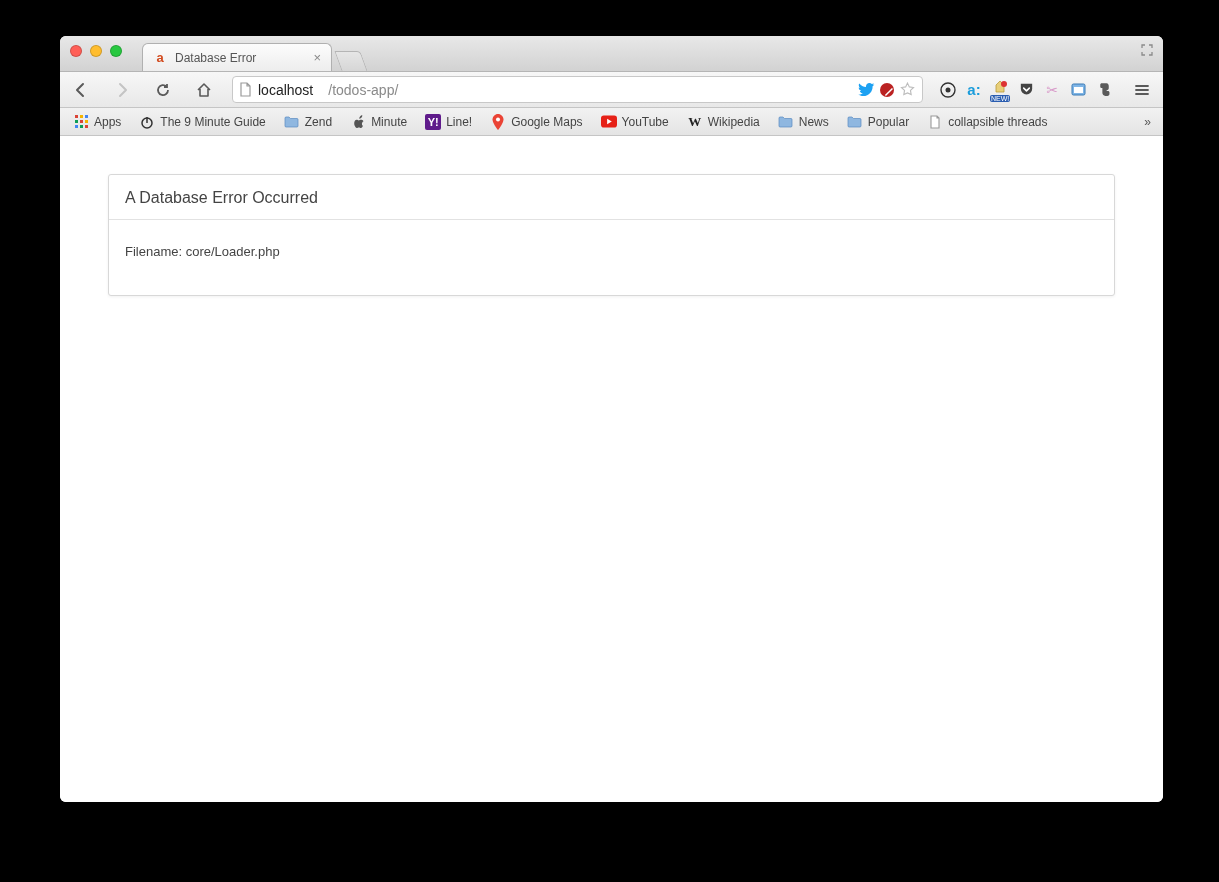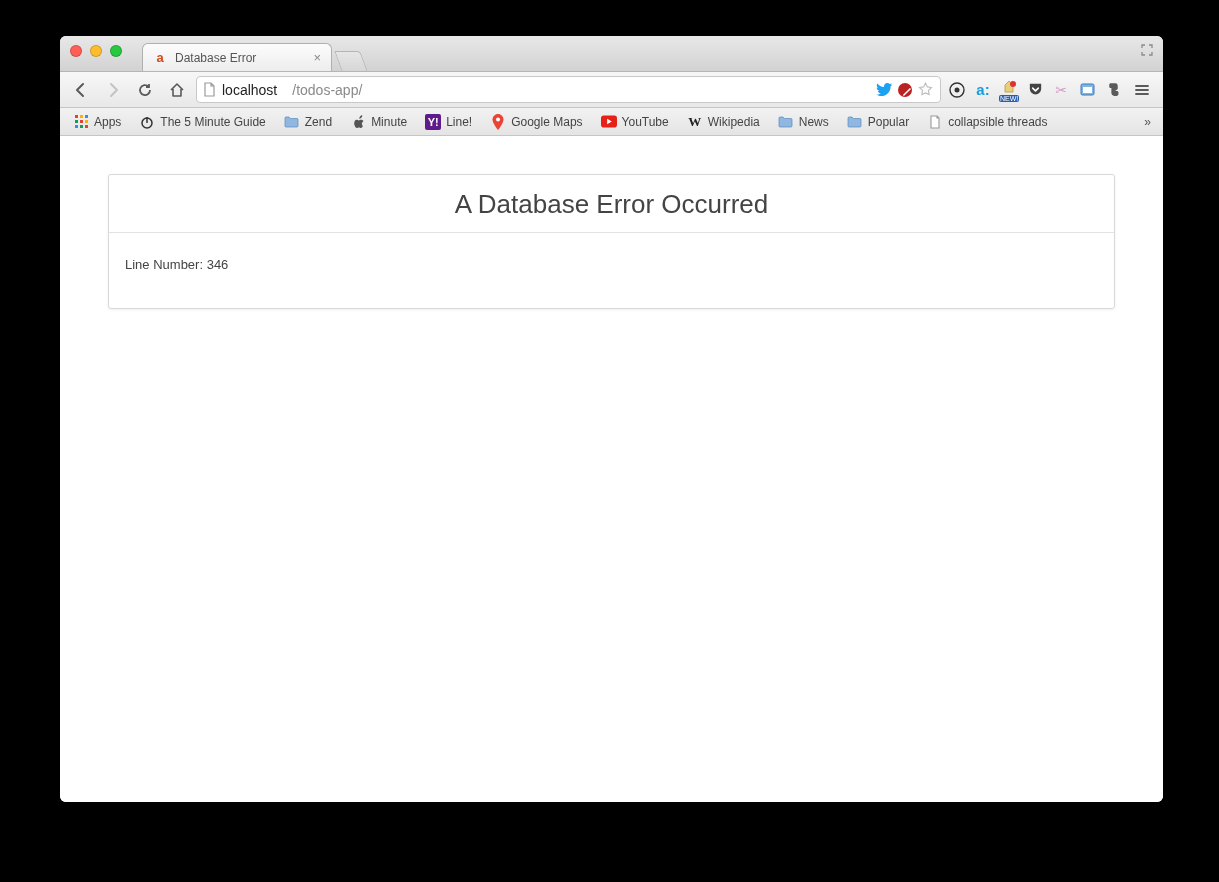--- a/index.html
+++ b/index.html
@@ -96,21 +96,21 @@
   }
 
   
   .toolbar {
     height: 36px;
     background: linear-gradient(#f7f7f7, #e8e8e8);
     border-bottom: 1px solid #c5c5c5;
     display: flex;
     align-items: center;
     padding: 0 8px;
-    gap: 6px;
+    gap: 15px;
   }
   .nav-btn {
     width: 26px; height: 26px;
     display:flex;align-items:center;justify-content:center;
     color: #5a5a5a;
     border-radius:3px;
   }
   .nav-btn.disabled { color: #b8b8b8; }
   .omnibox {
     flex: 1;
@@ -176,24 +176,23 @@
     border: 1px solid #d8d8d8;
     border-radius: 3px;
     box-shadow: 0 1px 3px rgba(0,0,0,0.06);
     background:#fff;
   }
   .error-header {
     padding: 14px 16px 12px 16px;
     border-bottom: 1px solid #e2e2e2;
   }
   .error-title {
-    font-size: 26px;
+    font-size: 16px;
     font-weight: 500;
     color: #444;
-    text-align: center;
   }
   .error-body {
     padding: 14px 16px 18px 16px;
     color:#444;
     font-size:13px;
   }
   .error-body p { margin: 10px 0 18px 0; }
 
   
   svg { display:block; }
@@ -337,21 +336,21 @@
       <span>Apps</span>
     </div>
 
     <div class="bm-item">
       <span class="bm-icon">
         <svg width="14" height="14" viewBox="0 0 14 14">
             <circle cx="7" cy="8" r="5" stroke="#333" stroke-width="1.5" fill="none"></circle>
             <line x1="7" y1="2" x2="7" y2="8" stroke="#333" stroke-width="1.5"></line>
           </svg>
       </span>
-      <span>The 5 Minute Guide</span>
+      <span>The 9 Minute Guide</span>
     </div>
 
     <div class="bm-item">
       <span class="bm-icon folder-icon">
         <svg viewBox="0 0 15 13">
             <path d="M1 3c0-.6.4-1 1-1h3l1.5 1.5H13c.6 0 1 .4 1 1V11c0 .6-.4 1-1 1H2c-.6 0-1-.4-1-1V3z" fill="#8fb7e0" stroke="#5a8bc0" stroke-width="0.7"></path>
           </svg>
       </span>
       <span>Zend</span>
     </div>
@@ -424,18 +423,18 @@
 
     <div class="bm-overflow">»</div>
   </div>
 
   <div class="viewport">
     <div class="error-panel">
       <div class="error-header">
         <div class="error-title">A Database Error Occurred</div>
       </div>
       <div class="error-body">
-        <p>Line Number: 346</p>
+        <p>Filename: core/Loader.php</p>
       </div>
     </div>
   </div>
 
 </div>
 
 </body></html>

